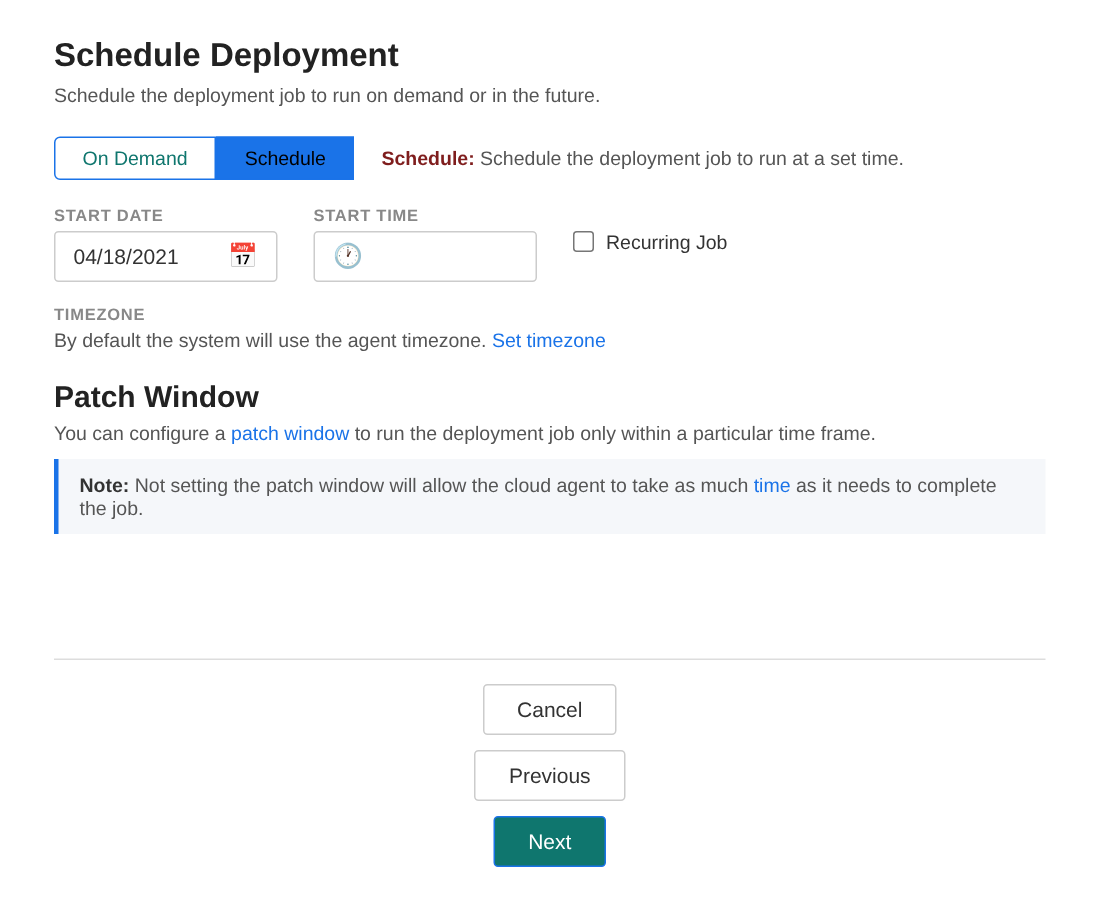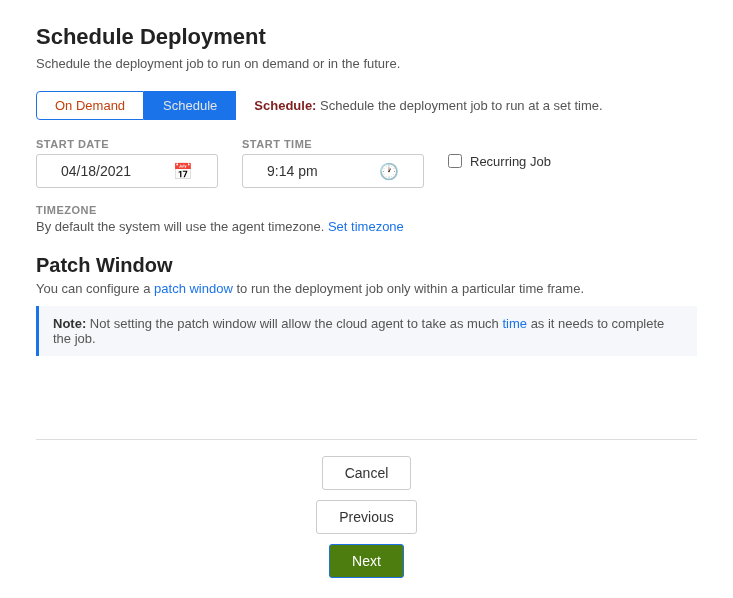--- a/index.html
+++ b/index.html
@@ -32,28 +32,28 @@
       display: flex;
       align-items: center;
       margin-bottom: 18px;
     }
     .toggle-btn {
       border: 1px solid #1a73e8;
       padding: 6px 18px;
       font-size: 13px;
       cursor: pointer;
       background: #fff;
-      color: #c2410c;
+      color: #0f766e;
     }
     .toggle-btn:first-child {
       border-radius: 4px 0 0 4px;
     }
     .toggle-btn.active {
       background: #1a73e8;
-      color: #e5e5e5;
+      color: #000000;
     }
     .toggle-btn:last-child {
       border-radius: 0 4px 4px 0;
     }
     .schedule-label {
       margin-left: 18px;
       font-size: 13px;
       color: #555;
     }
     .schedule-label strong {
@@ -77,22 +77,22 @@
       letter-spacing: 0.5px;
       margin-bottom: 4px;
       text-transform: uppercase;
     }
     .field-input-wrap {
       display: flex;
       align-items: center;
       border: 1px solid #ccc;
       border-radius: 3px;
       background: #fff;
-      padding: 5px 24px;
-      width: 182px;
+      padding: 5px 12px;
+      width: 149px;
       height: 34px;
     }
     .field-input-wrap input {
       border: none;
       outline: none;
       font-size: 14px;
       color: #333;
       flex: 1;
       background: transparent;
       width: 100%;
@@ -199,21 +199,21 @@
       border-radius: 3px;
       cursor: pointer;
       font-weight: 500;
     }
     .btn-outline {
       background: #fff;
       border: 1px solid #ccc;
       color: #333;
     }
     .btn-primary {
-      background: #4d7c0f;
+      background: #0f766e;
       border: 1px solid #1a73e8;
       color: #fff;
     }
   </style>
 </head>
 <body>
 
 <div class="page-container">
 
   <h1 class="page-title">Schedule Deployment</h1>
@@ -232,21 +232,20 @@
     <div class="field-group">
       <label class="field-label">START DATE</label>
       <div class="field-input-wrap">
         <input type="text" value="04/18/2021" style="">
         <span class="field-icon">📅</span>
       </div>
     </div>
     <div class="field-group">
       <label class="field-label">START TIME</label>
       <div class="field-input-wrap">
-        <input type="text" value="9:14 pm" style="">
         <span class="field-icon">🕐</span>
       </div>
     </div>
     <div class="recurring-wrap">
       <input type="checkbox" style="">
       <span class="recurring-label">Recurring Job</span>
     </div>
   </div>
 
   <div class="timezone-section">

